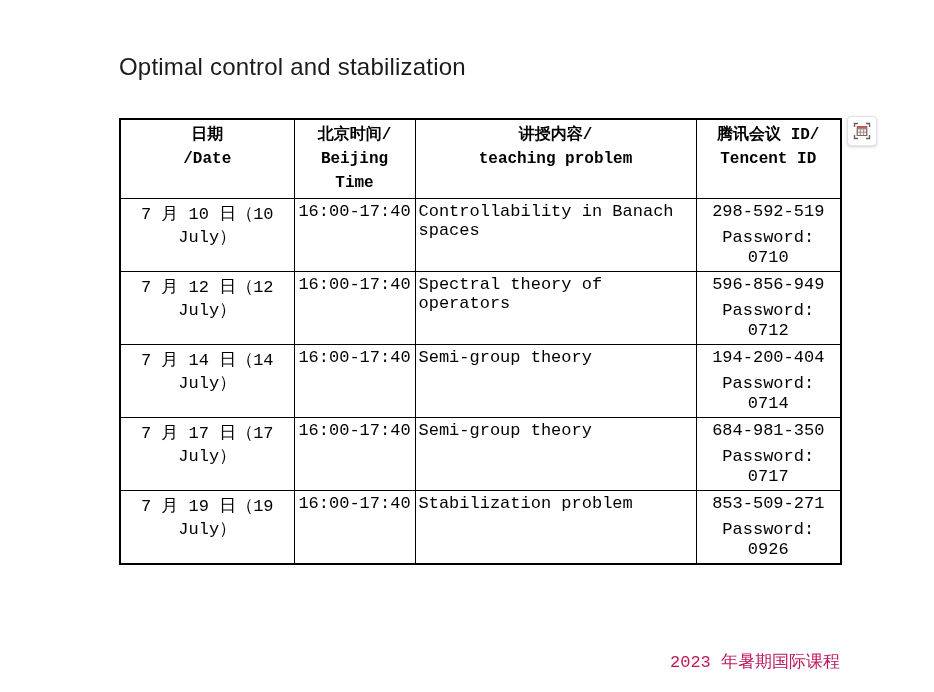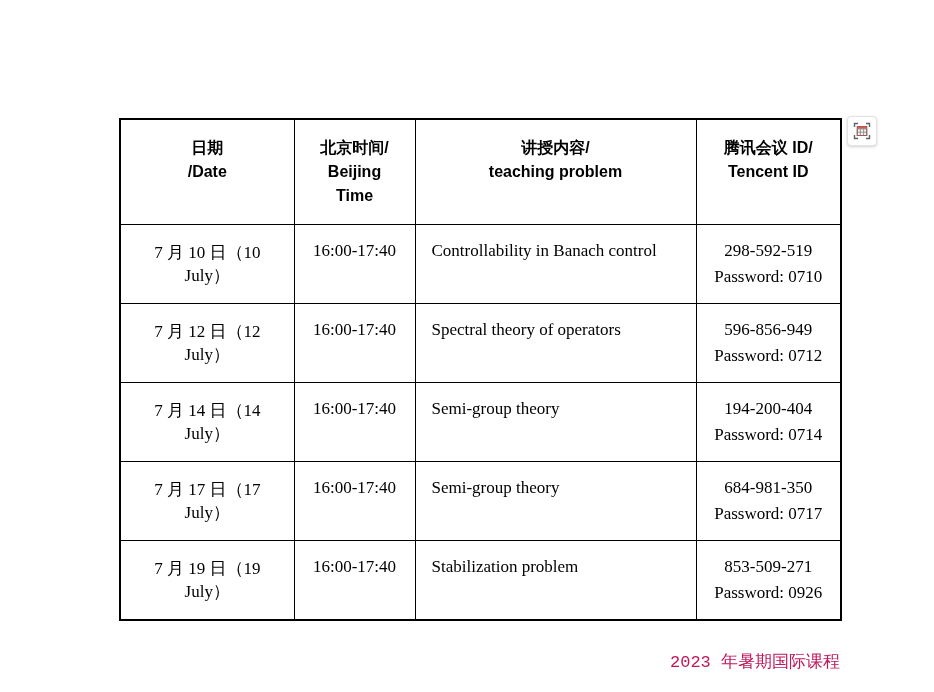--- a/index.html
+++ b/index.html
@@ -23,22 +23,23 @@
     left:119px; top:118px;
     width:721px;
     border-collapse:collapse;
     table-layout:fixed;
     border:2px solid #000000;
   }
   table.schedule th, table.schedule td {
     border:1px solid #000000;
     vertical-align:top;
     color:#000000;
-    padding:16px;
+    padding:3px;
     overflow:hidden;
+    font-family:Liberation Mono, monospace;
   }
   tr.header-row { height:52px; }
   tr.row-normal { height:55px; }
   tr.row-tall   { height:63px; }
   th.hdr {
     font-family:"Liberation Sans", sans-serif;
     font-weight:700;
     font-size:16px;
     text-align:center;
     vertical-align:middle;
@@ -84,20 +85,21 @@
     display:flex; align-items:center; justify-content:center;
     cursor:pointer;
     box-sizing:border-box;
   }
 </style>
 </head>
 <body>
 
 <div class="page">
 
+  <div class="title">Optimal control and stabilization</div>
 
   <table class="schedule">
     <colgroup>
       <col style="width:174px">
         <col style="width:121px">
         <col style="width:281px">
         <col style="width:145px">
     </colgroup>
     <tbody>
       <tr class="header-row">
@@ -118,21 +120,21 @@
           <span class="hdr-line">Tencent ID</span>
         </th>
       </tr>
 
 
 
 
       <tr class="row-normal">
         <td class="date-cell">7 月 10 日（10 July）</td>
         <td class="time-cell">16:00-17:40</td>
-        <td class="content-cell">Controllability in Banach control</td>
+        <td class="content-cell">Controllability in Banach spaces</td>
         <td class="id-cell">
           <span class="meeting-id">298-592-519</span>
           <span class="password">Password: 0710</span>
         </td>
       </tr>
 
       <tr class="row-normal">
         <td class="date-cell">7 月 12 日（12 July）</td>
         <td class="time-cell">16:00-17:40</td>
         <td class="content-cell">Spectral theory of operators</td>

